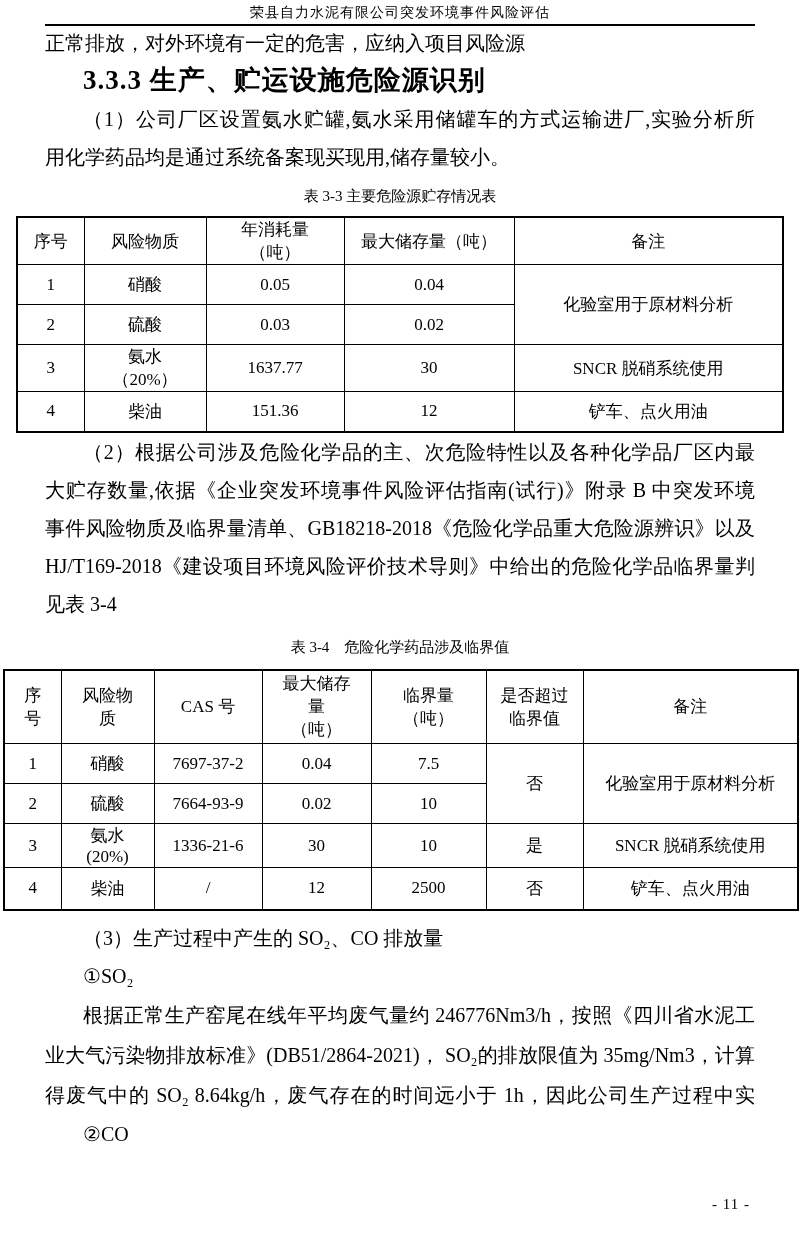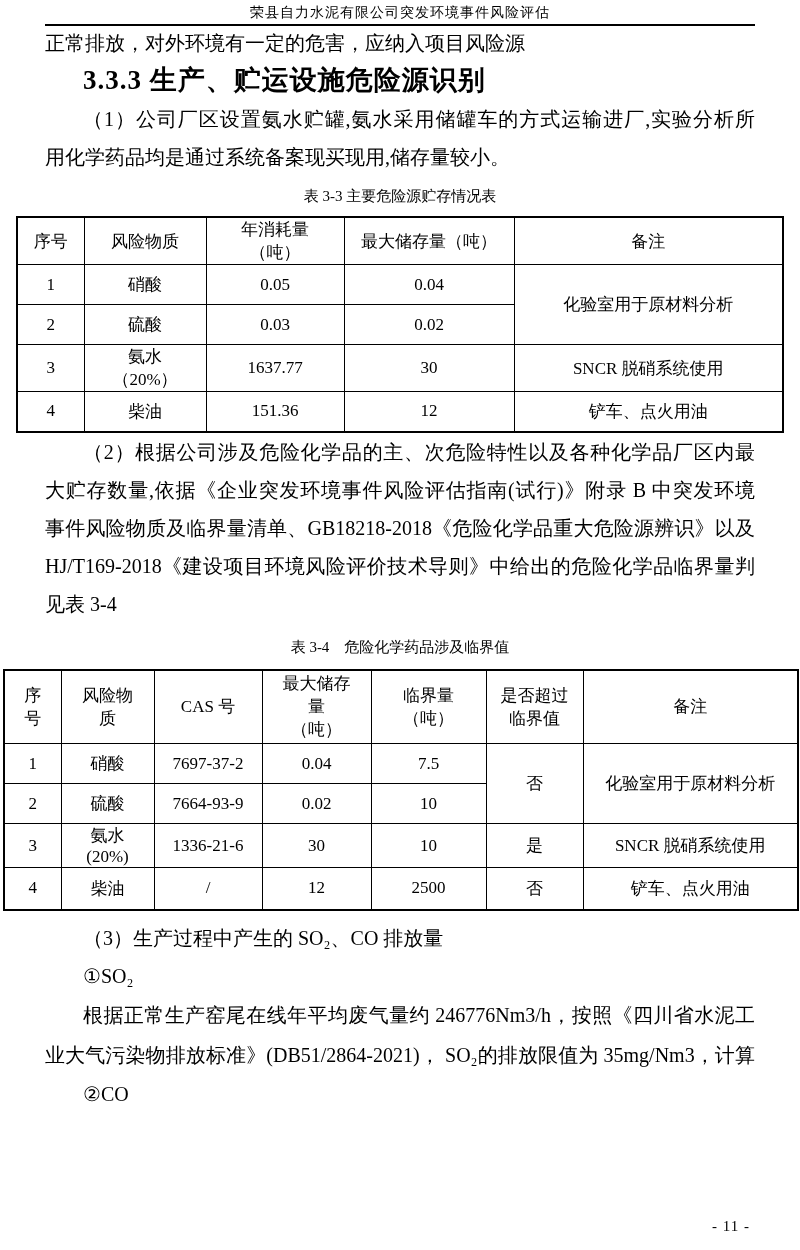--- a/index.html
+++ b/index.html
@@ -71,21 +71,21 @@
   .t33 tr.drow{height:40px;}
   .t34{width:794px;margin-left:-42px;margin-top:2px;}
   .t34 tr.hrow{height:74px;}
   .t34 tr.drow{height:40px;}
   .t34 tr.r3{height:32px;}
   .t34 tr.r4{height:42px;}
   
   .page-number{
     position:absolute;
     right:50px;
-    bottom:15px;
+    bottom:37px;
     font-size:15px;
     letter-spacing:1px;
   }
 </style>
 </head>
 <body>
 
 <div class="page">
 
   <div class="doc-header">
@@ -220,20 +220,21 @@
     </tbody>
       </table>
 
     <div class="line indent" style="margin-top:8px">（3）生产过程中产生的 SO₂、CO 排放量</div>
 
     <div class="line indent">①SO₂</div>
 
     <div class="so2p">
       <div class="line indent j">根据正常生产窑尾在线年平均废气量约 246776Nm3/h，按照《四川省水泥工</div>
       <div class="line j">业大气污染物排放标准》(DB51/2864-2021)， SO₂的排放限值为 35mg/Nm3，计算</div>
+      <div class="line j">得废气中的 SO₂ 8.64kg/h，废气存在的时间远小于 1h，因此公司生产过程中实</div>
     </div>
 
     <div class="line indent">②CO</div>
 
   </div>
 
   <div class="page-number">- 11 -</div>
 
 </div>
 

